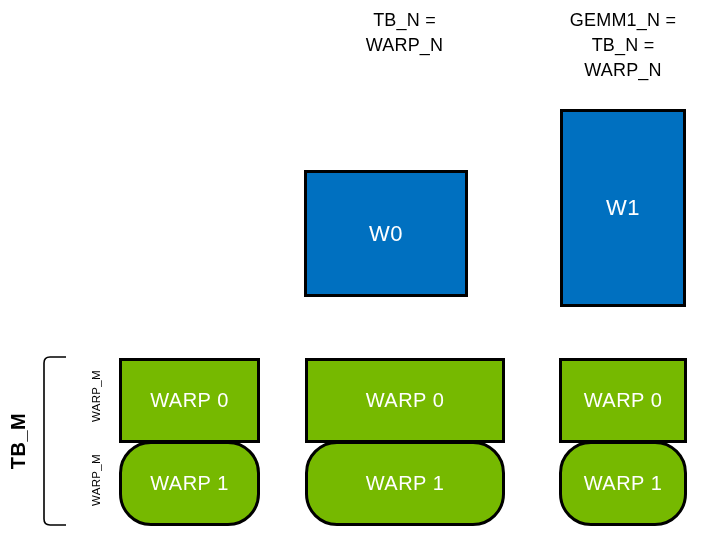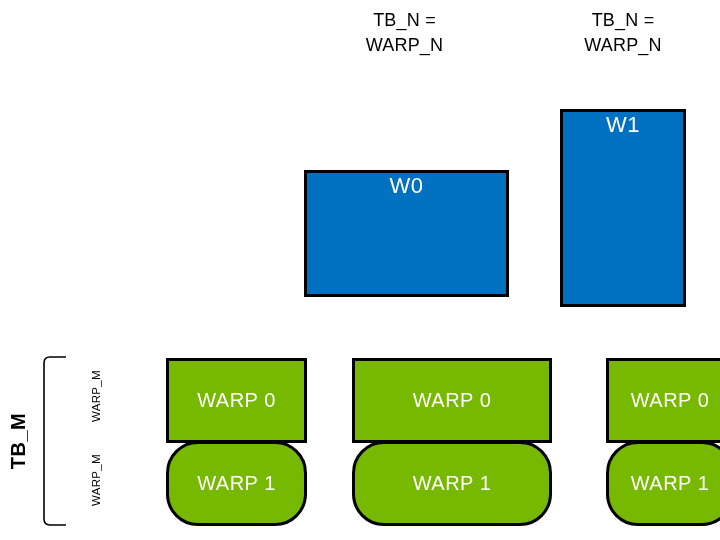--- a/index.html
+++ b/index.html
@@ -26,29 +26,29 @@
     font-weight: 500;
     letter-spacing: 0.2px;
   }
   
   .bluebox {
     position: absolute;
     background: var(--blue);
     border: 3px solid var(--border);
     box-sizing: border-box;
     display: flex;
+    align-items: center;
     justify-content: center;
     color: var(--boxtext);
     font-size: 22px;
     letter-spacing: 0.5px;
   }
   
   .gcol {
     position: absolute;
-    margin-left: 47px;
   }
   .gcell {
     height: 85px;
     background: var(--green);
     border: 3px solid var(--border);
     box-sizing: border-box;
     display: flex;
     align-items: center;
     justify-content: center;
     color: var(--boxtext);
@@ -89,25 +89,26 @@
 <body>
 
 <div class="canvas">
 
   <div class="hdr" style="left:304px; width:201px;">
     <div>TB_N =</div>
     <div>WARP_N</div>
   </div>
 
   <div class="hdr" style="left:560px; width:126px;">
+    <div>GEMM1_N =</div>
     <div>TB_N =</div>
     <div>WARP_N</div>
   </div>
 
-  <div class="bluebox" style="left:304px; top:170px; width:205px; height:127px;">
+  <div class="bluebox" style="left:304px; top:170px; width:164px; height:127px;">
     <span>W0</span>
   </div>
 
   <div class="bluebox" style="left:560px; top:109px; width:126px; height:198px;">
     <span>W1</span>
   </div>
 
   <div class="rot big" style="left:18px; top:441px;">
     <span class="rot-inner">TB_M</span>
   </div>

